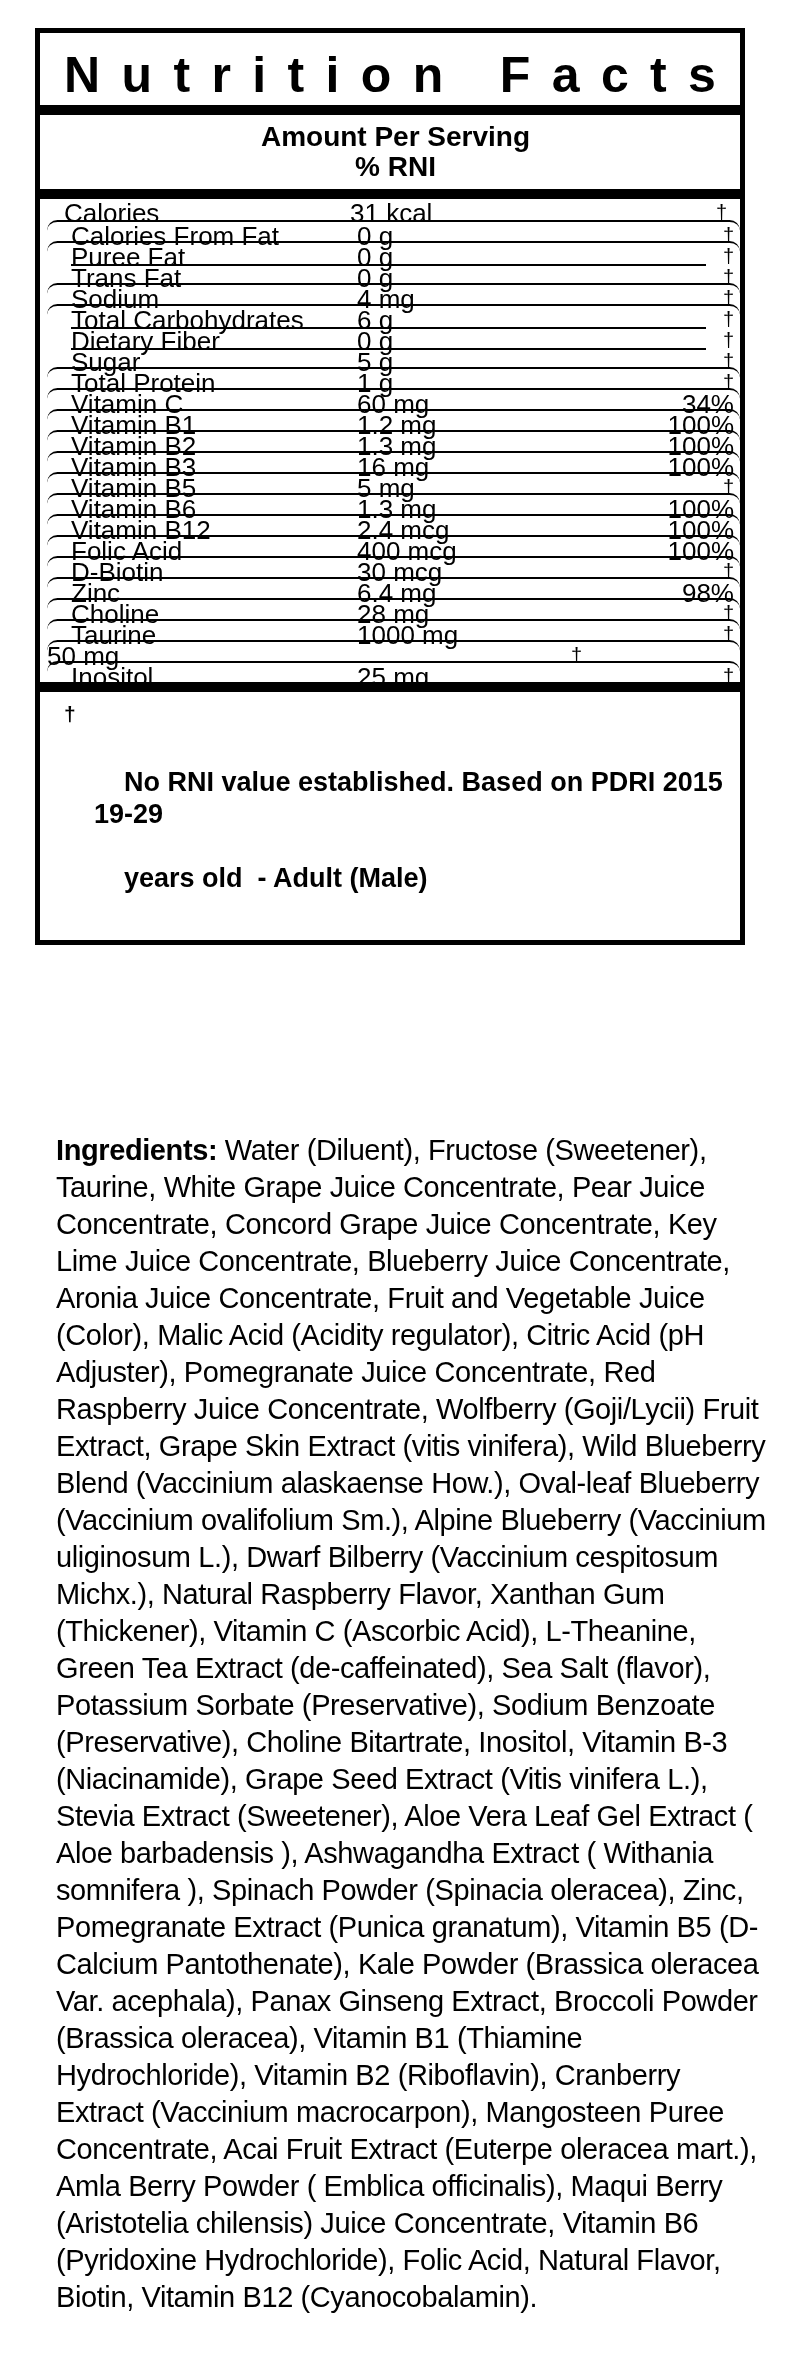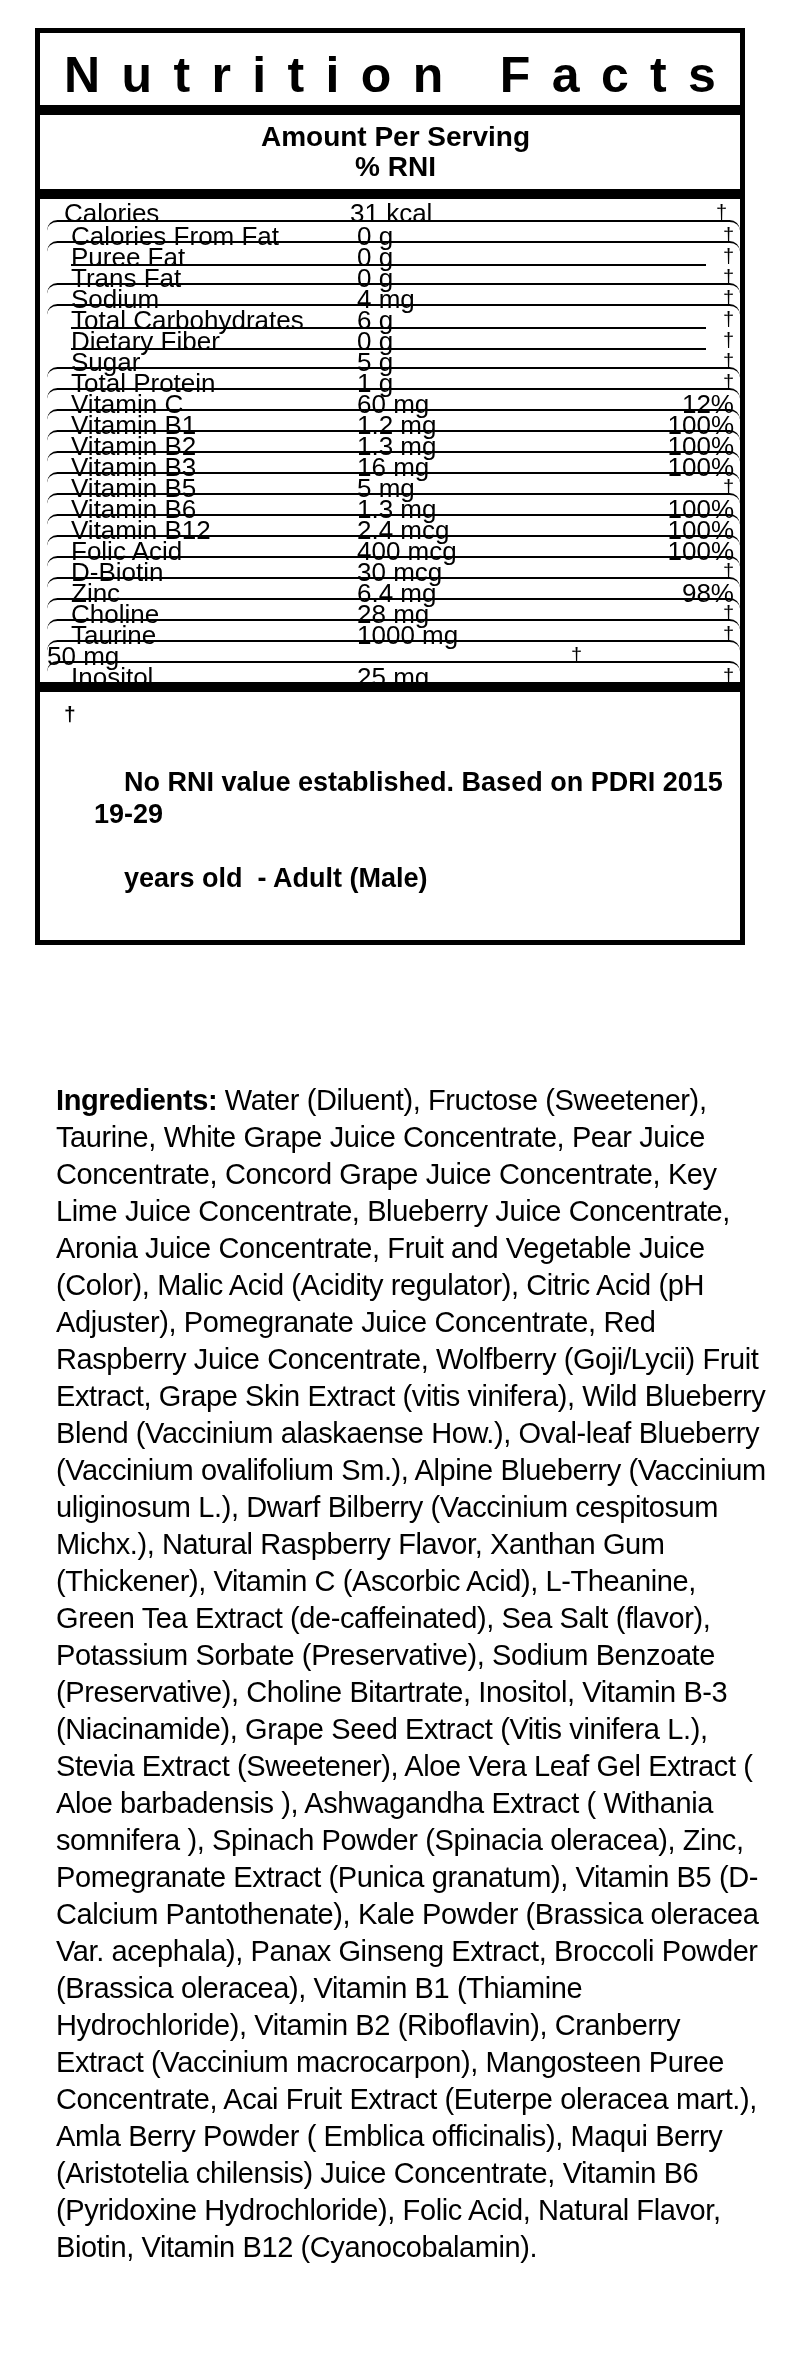--- a/index.html
+++ b/index.html
@@ -31,21 +31,21 @@
   .row .rni { text-align:right; padding-right:13px; white-space:nowrap; }
   .row .rni.dag { font-size:20px; align-self:start; line-height:20px; padding-top:3px; }
   .row.sub { border-top:2px solid transparent; position:relative; }
   .row.sub::before { content:""; position:absolute; top:0; left:24px; right:34px;
     height:2px; background:#000; }
 
   .nf-footnote { position:relative; padding:10px 16px 14px 54px;
     font-size:27px; font-weight:700; line-height:32px; white-space:pre-wrap; }
   .nf-footnote .dag { position:absolute; left:24px; top:6px; font-size:21px; }
 
-  .ingredients { position:absolute; left:56px; top:1082px; width:712px;
+  .ingredients { position:absolute; left:56px; top:1132px; width:712px;
     font-size:29px; line-height:37px; letter-spacing:-0.4px; }
   .ingredients b { font-weight:700; }
 </style>
 </head>
 <body>
 
 <div class="nf-box">
 
   <div class="nf-title-wrap">
     <div class="nf-title">
@@ -128,21 +128,21 @@
 
   <div class="row">
     <span class="name">Total Protein</span>
     <span class="amount">1 g</span>
     <span class="rni dag">†</span>
   </div>
 
   <div class="row">
     <span class="name">Vitamin C</span>
     <span class="amount">60 mg</span>
-    <span class="rni">12%</span>
+    <span class="rni">34%</span>
   </div>
 
   <div class="row">
     <span class="name">Vitamin B1</span>
     <span class="amount">1.2 mg</span>
     <span class="rni">100%</span>
   </div>
 
   <div class="row">
     <span class="name">Vitamin B2</span>

